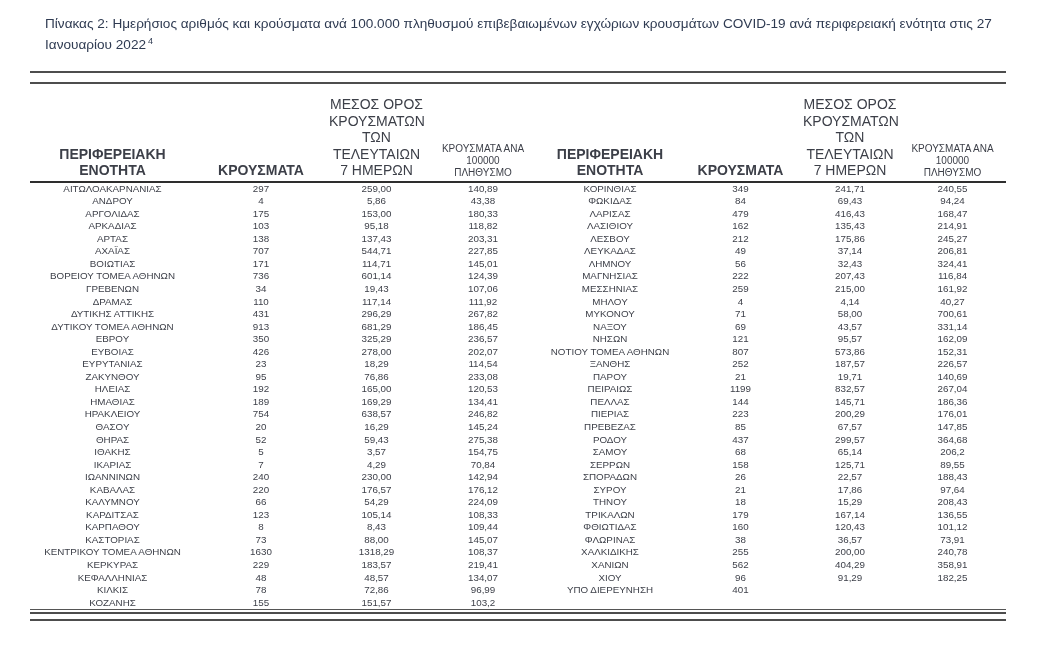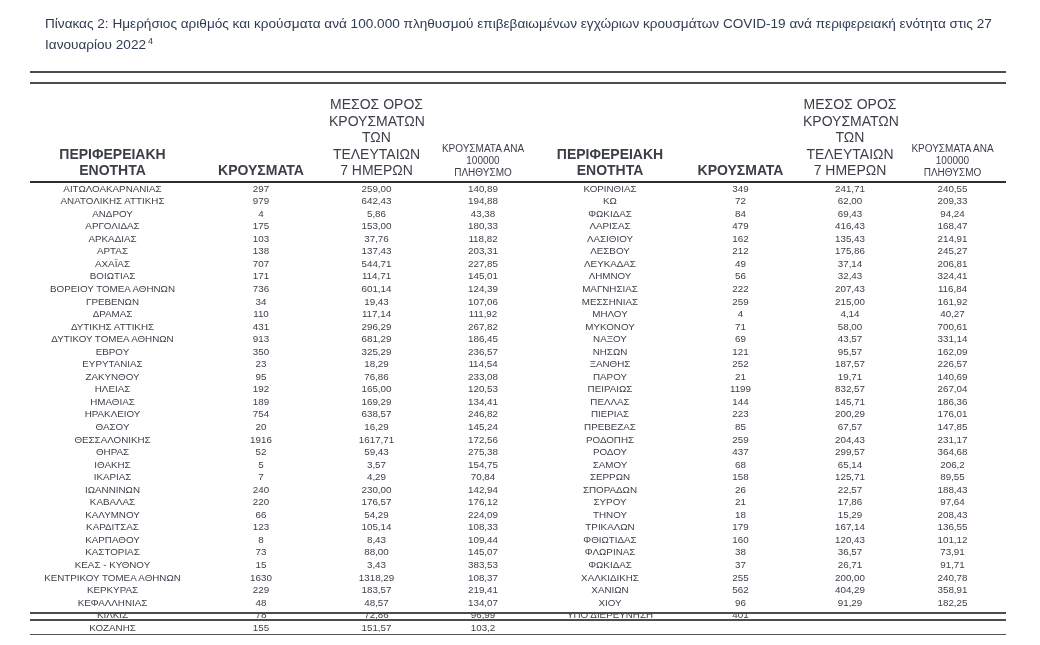--- a/index.html
+++ b/index.html
@@ -88,30 +88,20 @@
           <td>ΑΙΤΩΛΟΑΚΑΡΝΑΝΙΑΣ</td>
           <td>297</td>
           <td>259,00</td>
           <td>140,89</td>
           <td>ΚΟΡΙΝΘΙΑΣ</td>
           <td>349</td>
           <td>241,71</td>
           <td>240,55</td>
         </tr>
         <tr>
-          <td>ΑΝΑΤΟΛΙΚΗΣ ΑΤΤΙΚΗΣ</td>
-          <td>979</td>
-          <td>642,43</td>
-          <td>194,88</td>
-          <td>ΚΩ</td>
-          <td>72</td>
-          <td>62,00</td>
-          <td>209,33</td>
-        </tr>
-        <tr>
           <td>ΑΝΔΡΟΥ</td>
           <td>4</td>
           <td>5,86</td>
           <td>43,38</td>
           <td>ΦΩΚΙΔΑΣ</td>
           <td>84</td>
           <td>69,43</td>
           <td>94,24</td>
         </tr>
         <tr>
@@ -120,21 +110,21 @@
           <td>153,00</td>
           <td>180,33</td>
           <td>ΛΑΡΙΣΑΣ</td>
           <td>479</td>
           <td>416,43</td>
           <td>168,47</td>
         </tr>
         <tr>
           <td>ΑΡΚΑΔΙΑΣ</td>
           <td>103</td>
-          <td>37,76</td>
+          <td>95,18</td>
           <td>118,82</td>
           <td>ΛΑΣΙΘΙΟΥ</td>
           <td>162</td>
           <td>135,43</td>
           <td>214,91</td>
         </tr>
         <tr>
           <td>ΑΡΤΑΣ</td>
           <td>138</td>
           <td>137,43</td>
@@ -218,20 +208,30 @@
           <td>ΕΒΡΟΥ</td>
           <td>350</td>
           <td>325,29</td>
           <td>236,57</td>
           <td>ΝΗΣΩΝ</td>
           <td>121</td>
           <td>95,57</td>
           <td>162,09</td>
         </tr>
         <tr>
+          <td>ΕΥΒΟΙΑΣ</td>
+          <td>426</td>
+          <td>278,00</td>
+          <td>202,07</td>
+          <td>ΝΟΤΙΟΥ ΤΟΜΕΑ ΑΘΗΝΩΝ</td>
+          <td>807</td>
+          <td>573,86</td>
+          <td>152,31</td>
+        </tr>
+        <tr>
           <td>ΕΥΡΥΤΑΝΙΑΣ</td>
           <td>23</td>
           <td>18,29</td>
           <td>114,54</td>
           <td>ΞΑΝΘΗΣ</td>
           <td>252</td>
           <td>187,57</td>
           <td>226,57</td>
         </tr>
         <tr>
@@ -278,30 +278,20 @@
           <td>ΘΑΣΟΥ</td>
           <td>20</td>
           <td>16,29</td>
           <td>145,24</td>
           <td>ΠΡΕΒΕΖΑΣ</td>
           <td>85</td>
           <td>67,57</td>
           <td>147,85</td>
         </tr>
         <tr>
-          <td>ΘΕΣΣΑΛΟΝΙΚΗΣ</td>
-          <td>1916</td>
-          <td>1617,71</td>
-          <td>172,56</td>
-          <td>ΡΟΔΟΠΗΣ</td>
-          <td>259</td>
-          <td>204,43</td>
-          <td>231,17</td>
-        </tr>
-        <tr>
           <td>ΘΗΡΑΣ</td>
           <td>52</td>
           <td>59,43</td>
           <td>275,38</td>
           <td>ΡΟΔΟΥ</td>
           <td>437</td>
           <td>299,57</td>
           <td>364,68</td>
         </tr>
         <tr>
@@ -378,30 +368,20 @@
           <td>ΚΑΣΤΟΡΙΑΣ</td>
           <td>73</td>
           <td>88,00</td>
           <td>145,07</td>
           <td>ΦΛΩΡΙΝΑΣ</td>
           <td>38</td>
           <td>36,57</td>
           <td>73,91</td>
         </tr>
         <tr>
-          <td>ΚΕΑΣ - ΚΥΘΝΟΥ</td>
-          <td>15</td>
-          <td>3,43</td>
-          <td>383,53</td>
-          <td>ΦΩΚΙΔΑΣ</td>
-          <td>37</td>
-          <td>26,71</td>
-          <td>91,71</td>
-        </tr>
-        <tr>
           <td>ΚΕΝΤΡΙΚΟΥ ΤΟΜΕΑ ΑΘΗΝΩΝ</td>
           <td>1630</td>
           <td>1318,29</td>
           <td>108,37</td>
           <td>ΧΑΛΚΙΔΙΚΗΣ</td>
           <td>255</td>
           <td>200,00</td>
           <td>240,78</td>
         </tr>
         <tr>

